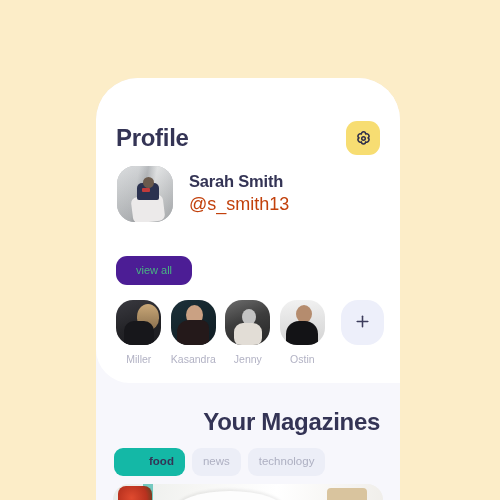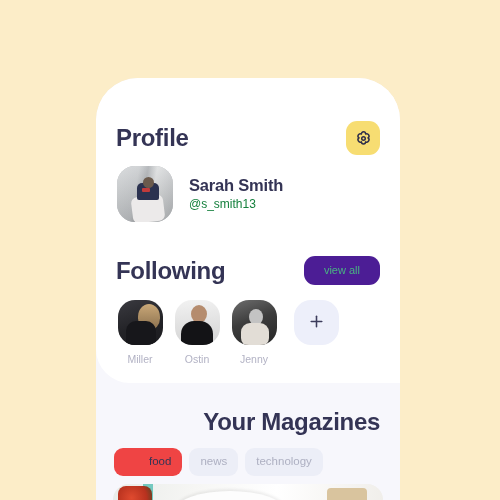--- a/index.html
+++ b/index.html
@@ -119,22 +119,22 @@
   }
   #profile-names { margin-left: 16px; }
   #profile-name {
     color: #343455;
     font-size: 16.5px;
     font-weight: 700;
     line-height: 1.15;
     letter-spacing: -0.2px;
   }
   #profile-handle {
-    color: #15803d;
-    font-size: 12px;
+    color: #c2410c;
+    font-size: 18px;
     font-weight: 400;
     line-height: 1.3;
     margin-top: 2px;
   }
 
   
   #following-header {
     position: absolute;
     left: 20px;
     top: 178px;
@@ -247,21 +247,21 @@
   .chip {
     border: none;
     border-radius: 9px;
     font-family: "Liberation Sans", sans-serif;
     font-size: 11.5px;
     line-height: 1;
     padding: 8px 11px;
     margin-right: 7px;
     cursor: pointer;
   }
-  .chip-active { background: #ef4444; color: #343455; font-weight: 400; padding-left: 35px; }
+  .chip-active { background: #14b8a6; color: #343455; font-weight: 700; padding-left: 35px; }
   .chip-idle   { background: #eceef7; color: #aeb0c2; font-weight: 400; }
 
   
   #magazine-card {
     position: absolute;
     left: 17px;
     top: 406px;
     width: 270px;
     height: 24px;
     border-radius: 16px 16px 0 0;
@@ -322,40 +322,43 @@
         <div class="fig-badge"></div>
         <div class="fig-head"></div>
       </div>
       <div id="profile-names">
         <div id="profile-name">Sarah Smith</div>
         <div id="profile-handle">@s_smith13</div>
       </div>
     </div>
 
     <div id="following-header">
-      <div class="h1">Following</div>
       <button class="pill-green">view all</button>
     </div>
 
     <div id="following-list">
 
       <div class="follow-item">
         <div class="follow-av av-miller"></div>
         <div class="follow-name">Miller</div>
       </div>
 
+      <div class="follow-item">
+        <div class="follow-av av-kasandra"></div>
+        <div class="follow-name">Kasandra</div>
+      </div>
+
+      <div class="follow-item">
+        <div class="follow-av av-jenny"></div>
+        <div class="follow-name">Jenny</div>
+      </div>
 
       <div class="follow-item">
         <div class="follow-av av-ostin"></div>
         <div class="follow-name">Ostin</div>
-      </div>
-
-      <div class="follow-item">
-        <div class="follow-av av-jenny"></div>
-        <div class="follow-name">Jenny</div>
       </div>
 
       <button id="add-following">
         <span>
           <svg width="17" height="17" viewBox="0 0 24 24" stroke="#3c3c5c" stroke-width="2.2" stroke-linecap="round">
             <line x1="12" y1="4.5" x2="12" y2="19.5"></line>
             <line x1="4.5" y1="12" x2="19.5" y2="12"></line>
           </svg>
         </span>
       </button>

